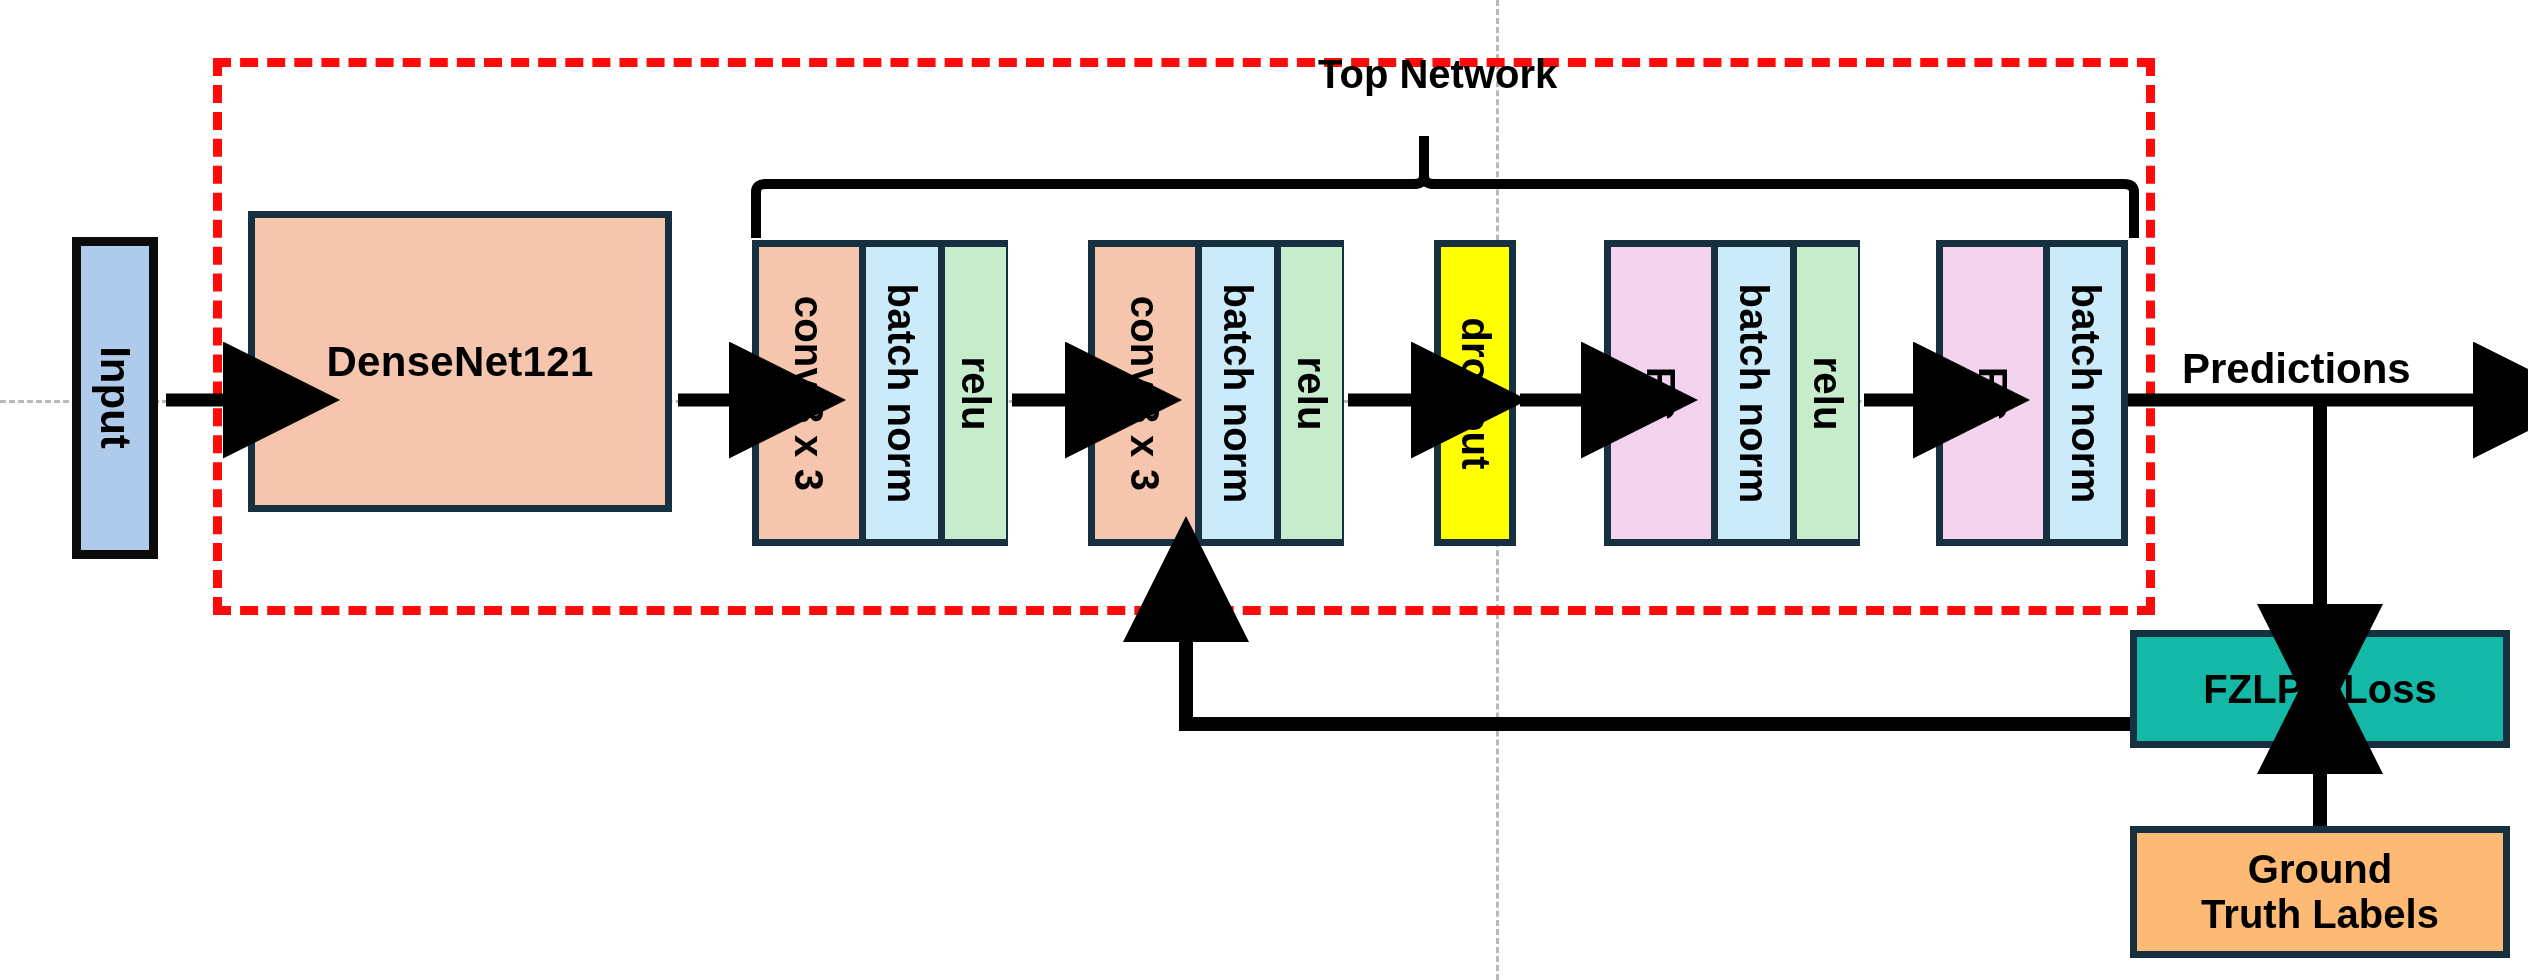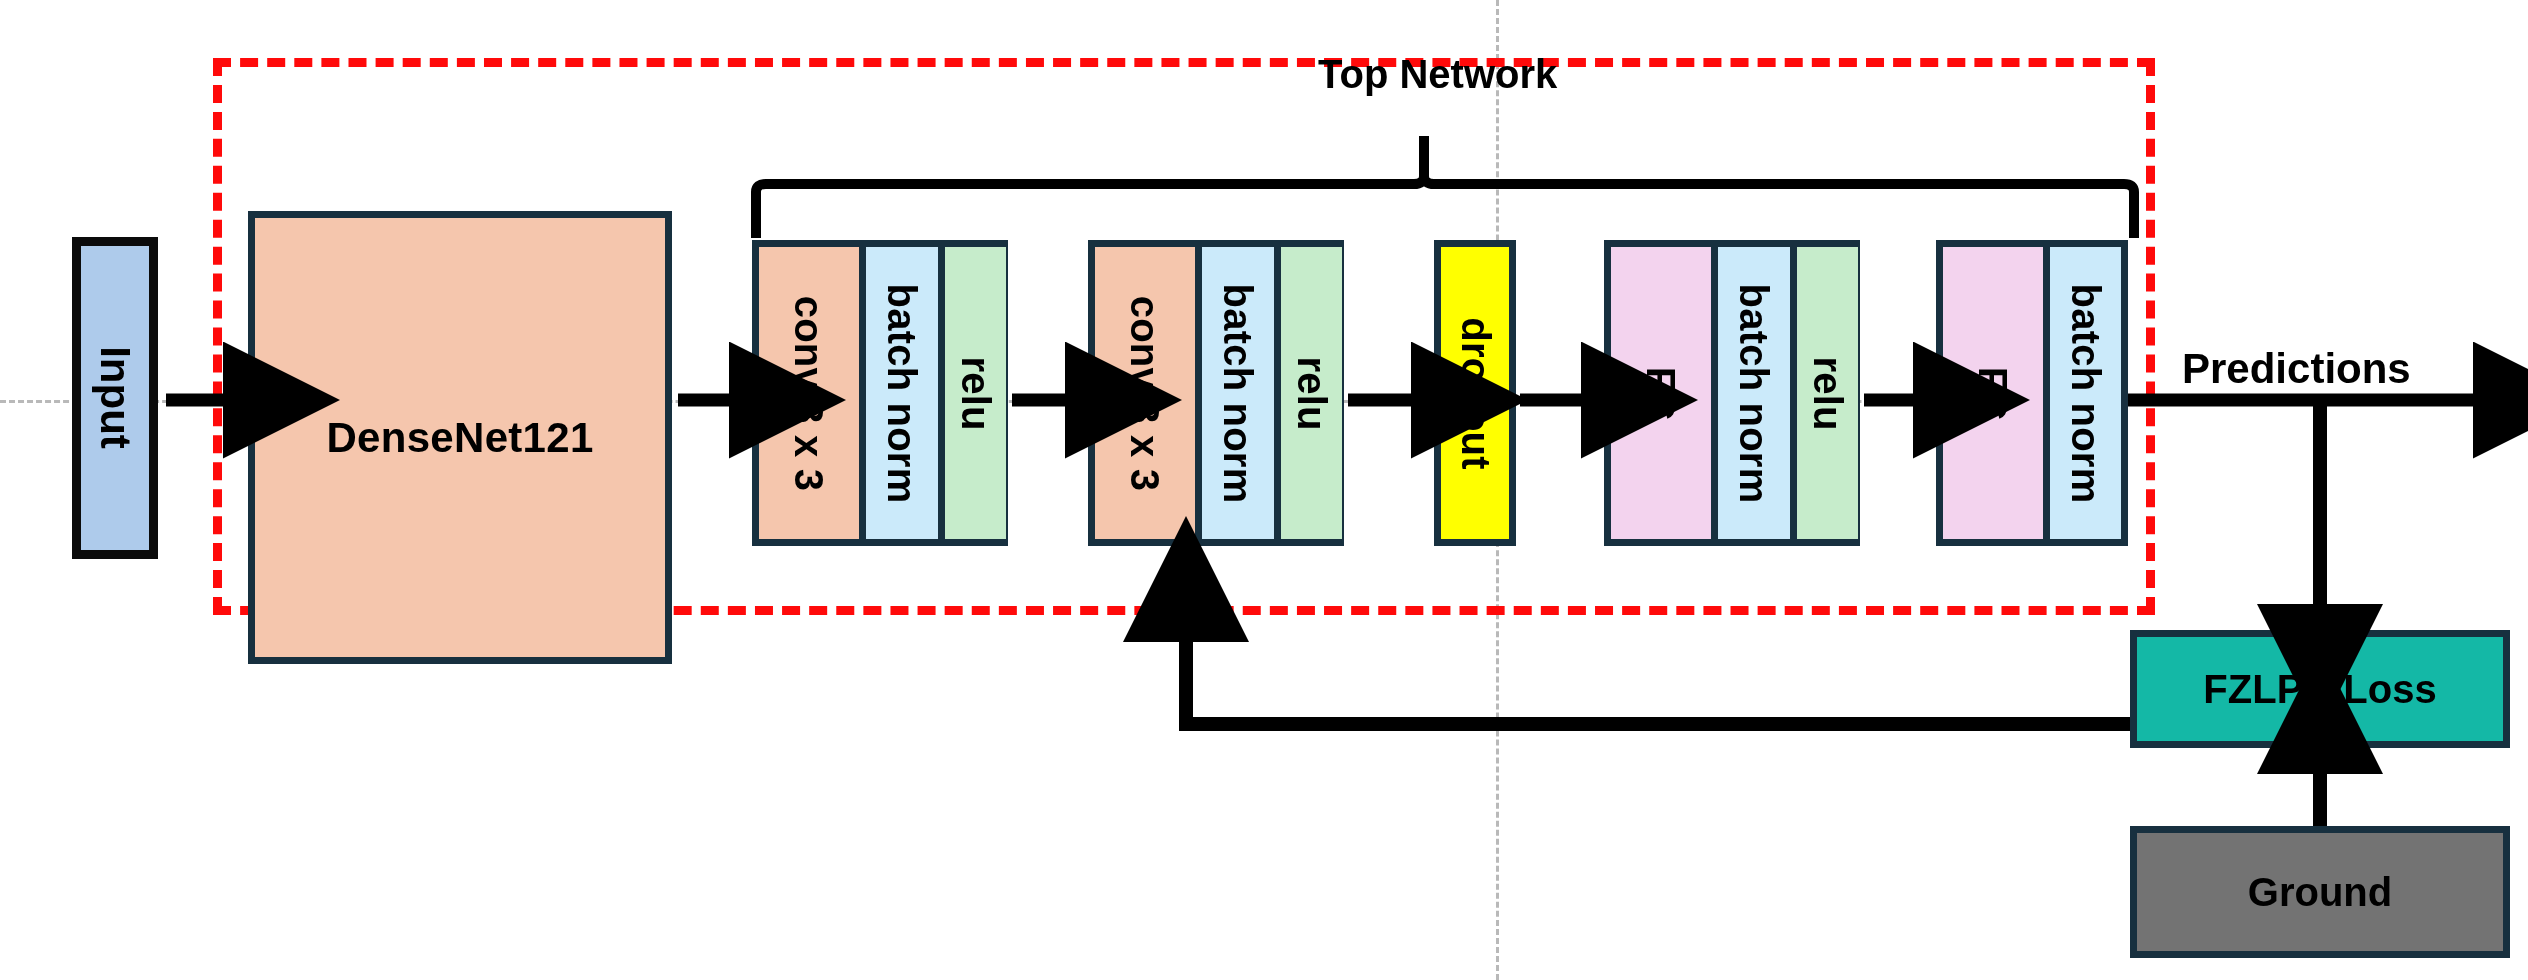--- a/index.html
+++ b/index.html
@@ -14,21 +14,21 @@
   .red-box{position:absolute;border:9px dashed #ff0a0a;box-sizing:border-box;}
 
   
   .node{position:absolute;box-sizing:border-box;border:7px solid #17303f;
         display:flex;align-items:center;justify-content:center;
         font-weight:bold;color:#000;text-align:center;line-height:1.12;}
 
   .node.input{border:9px solid #0b0b0b;background:#aecbeb;}
   .node.backbone{background:#f5c6ad;font-size:42px;letter-spacing:.3px;}
   .node.loss{background:#14b8a6;font-size:40px;}
-  .node.gt{background:#737373;font-size:40px;}
+  .node.gt{background:#fdba74;font-size:40px;}
 
   
   .stack{position:absolute;box-sizing:border-box;border:7px solid #17303f;
          display:flex;flex-direction:row;background:#17303f;gap:7px;}
   .cell{flex:0 0 auto;height:100%;display:flex;align-items:center;justify-content:center;
         overflow:hidden;}
   .cell span{display:block;transform:rotate(90deg);white-space:nowrap;
              font-weight:bold;font-size:40px;color:#000;letter-spacing:.2px;}
   .c-conv{background:#f5c6ad;}
   .c-bn{background:#cbeafa;}
@@ -54,21 +54,21 @@
 
   <div class="guide-h" style="top:400px;"></div>
   <div class="guide-v" style="left:1496px;"></div>
 
   <div class="red-box" style="left:213px;top:58px;width:1942px;height:557px;"></div>
 
   <div class="node input" style="left:72px;top:237px;width:86px;height:322px;">
     <span class="inp-label">Input</span>
   </div>
 
-  <div class="node backbone" style="left:248px;top:211px;width:424px;height:453px;">
+  <div class="node backbone" style="left:248px;top:211px;width:424px;height:301px;">
     <span>DenseNet121</span>
   </div>
 
   <div class="stack" style="left:752px;top:240px;width:256px;height:306px;">
     <div class="cell c-conv" style="width:100px;">
       <span>conv 3 x 3</span>
     </div>
     <div class="cell c-bn" style="width:72px;">
       <span>batch norm</span>
     </div>
@@ -115,20 +115,21 @@
       <span>batch norm</span>
     </div>
   </div>
 
   <div class="node loss" style="left:2130px;top:630px;width:380px;height:118px;">
     <span>FZLPR Loss</span>
   </div>
 
   <div class="node gt" style="left:2130px;top:826px;width:380px;height:132px;flex-direction:column;">
     <span>Ground</span>
+    <span>Truth Labels</span>
   </div>
 
   <div class="txt top-network" style="left:1318px;top:52px;">Top Network</div>
   <div class="txt predictions" style="left:2182px;top:345px;">Predictions</div>
 
   <svg class="overlay" viewBox="0 0 2528 980">
     <defs>
       <marker id="ah" markerWidth="9" markerHeight="9" refX="1" refY="4.5" orient="auto" markerUnits="strokeWidth">
         <path d="M0,0 L9,4.5 L0,9 z" fill="#000"></path>
       </marker>

